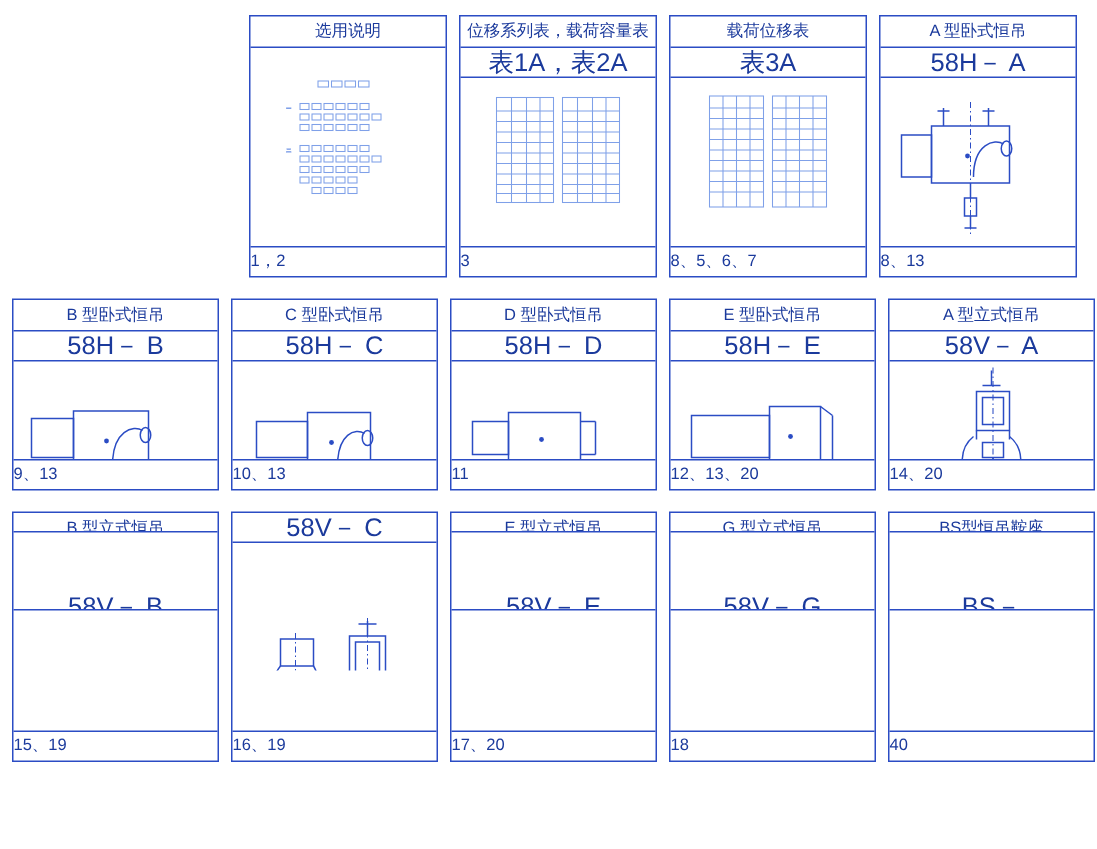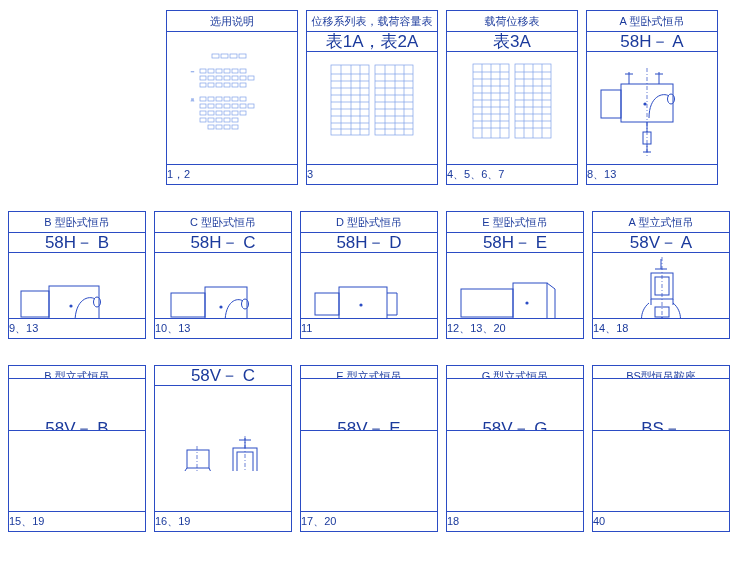--- a/index.html
+++ b/index.html
@@ -1,18 +1,18 @@
 <!DOCTYPE html>
 <html><head>
 <meta charset="utf-8">
 <style>
   html,body{margin:0;padding:0;background:#ffffff;}
   body{width:731px;height:566px;font-family:"Liberation Sans","DejaVu Sans",sans-serif;color:#1b3a9c;}
   #sheet{position:relative;width:731px;height:566px;}
-  .row{display:flex;gap:8px;padding:16px 6px;box-sizing:border-box;}
+  .row{display:flex;gap:8px;padding:4px 6px;box-sizing:border-box;}
   #row1{padding-top:10px;padding-left:166px;}
   #row2{padding-top:10px;padding-left:8px;}
   #row3{padding-top:10px;padding-left:8px;}
   .card{border:1px solid #2b4cc4;box-sizing:border-box;background:#fff;display:flex;flex-direction:column;}
   .card.r1{width:132px;height:175px;}
   .card.r2{width:138px;height:128px;}
   .card.r3{width:138px;height:167px;gap:40px;}
   .hdr{border-bottom:1px solid #2b4cc4;text-align:center;font-size:11px;line-height:20px;height:20px;white-space:nowrap;overflow:hidden;}
   .hdr2{border-bottom:1px solid #2b4cc4;text-align:center;font-size:17px;line-height:19px;height:19px;white-space:nowrap;overflow:hidden;}
   .body{flex:1;position:relative;overflow:hidden;}
@@ -161,21 +161,21 @@
               <line x1="68" y1="76" x2="104" y2="76"></line>
             <line x1="35" y1="12" x2="35" y2="86"></line>
               <line x1="77" y1="12" x2="77" y2="86"></line>
             <line x1="44" y1="12" x2="44" y2="86"></line>
               <line x1="86" y1="12" x2="86" y2="86"></line>
             <line x1="53" y1="12" x2="53" y2="86"></line>
               <line x1="95" y1="12" x2="95" y2="86"></line>
           </g>
         </svg>
       </div>
-      <div class="ftr">4、5、6、7</div>
+      <div class="ftr">8、5、6、7</div>
     </div>
 
     <div class="card r1">
       <div class="hdr">A 型卧式恒吊</div>
       <div class="hdr2">58H－ A</div>
       <div class="body">
         <svg width="130" height="115" viewBox="0 0 130 115">
           <g class="ln">
             <rect x="14" y="38" width="20" height="28"></rect>
             <rect x="34" y="32" width="52" height="38"></rect>
@@ -306,21 +306,21 @@
             <line x1="69" y1="64" x2="69" y2="72"></line>
             <rect x="65" y="72" width="8" height="12"></rect>
             <line x1="69" y1="84" x2="69" y2="94"></line>
             <path d="M65 94 h8"></path>
           </g>
           <g class="dash">
               <line x1="69" y1="4" x2="69" y2="100"></line>
             </g>
         </svg>
       </div>
-      <div class="ftr">14、18</div>
+      <div class="ftr">14、20</div>
     </div>
   </div>
 
   <div class="row" id="row3">
 
     <div class="card r3">
       <div class="hdr">B 型立式恒吊</div>
       <div class="hdr2">58V－ B</div>
       <div class="body">
         <svg width="136" height="107" viewBox="0 0 136 107">

